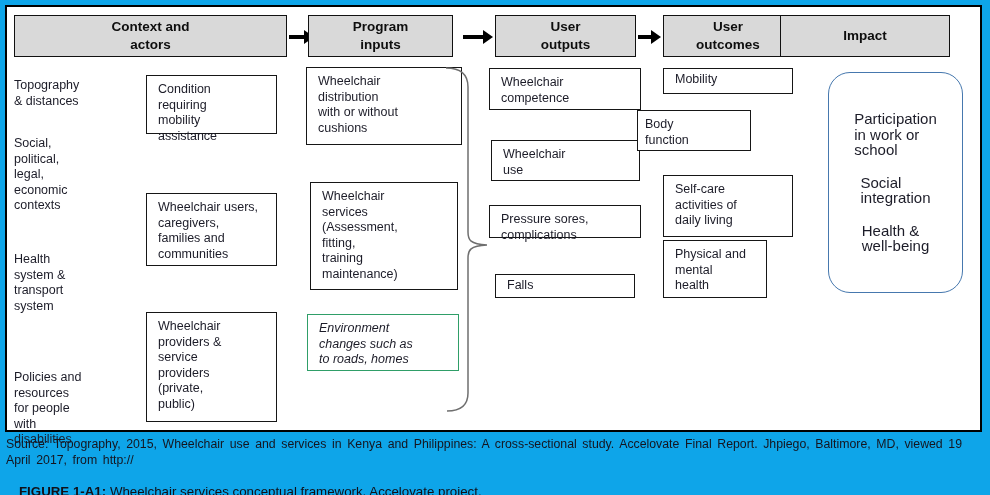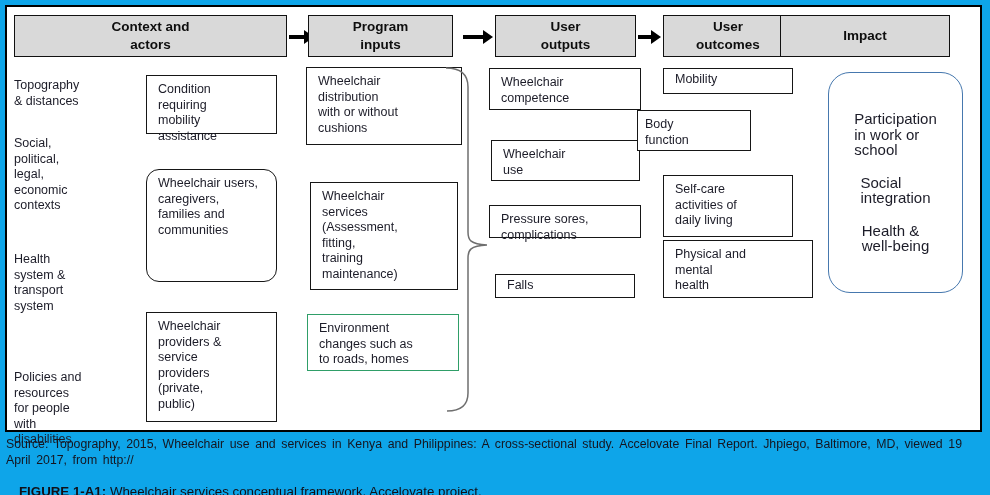--- a/index.html
+++ b/index.html
@@ -24,21 +24,21 @@
   .side-label{
     position:absolute;left:14px;width:126px;
     font-size:12.5px;line-height:15.6px;white-space:pre-line;
   }
   .box{
     position:absolute;box-sizing:border-box;background:#ffffff;
     border:1.4px solid #161616;padding:6px 8px 0 11px;
     font-size:12.5px;line-height:15.6px;white-space:pre-line;
   }
   .box-sm{padding-top:3px;}
-  .box-green{border:1.6px solid #2f9e68;}
+  .box-green{border:1.6px solid #2f9e68;font-style:italic;}
   .impact-box{
     position:absolute;left:828px;top:72px;width:135px;height:221px;box-sizing:border-box;
     border:1.6px solid #4678ae;border-radius:22px;background:#ffffff;
     display:flex;flex-direction:column;align-items:center;justify-content:center;gap:17px;
   }
   .impact-item{font-size:15px;line-height:15.6px;white-space:pre-line;}
   .brace{position:absolute;left:441px;top:60px;}
   .source{
     position:absolute;left:6px;top:436px;width:977px;
     font-size:12.3px;line-height:16px;margin:0;color:#15151f;
@@ -98,21 +98,21 @@
   <div class="side-label" style="top:330px;margin-top:40px;">Policies and
 resources
 for people
 with
 disabilities</div>
 
   <div class="box" style="left:146px;top:75px;width:131px;height:59px;">Condition
 requiring
 mobility
 assistance</div>
-  <div class="box" style="left:146px;top:169px;width:131px;height:113px;border-radius:13px;">Wheelchair users,
+  <div class="box" style="left:146px;top:193px;width:131px;height:73px;">Wheelchair users,
 caregivers,
 families and
 communities</div>
   <div class="box" style="left:146px;top:312px;width:131px;height:110px;">Wheelchair
 providers &amp;
 service
 providers
 (private,
 public)</div>
 
@@ -141,21 +141,21 @@
   <div class="box" style="left:489px;top:205px;width:152px;height:33px;">Pressure sores,
 complications</div>
   <div class="box box-sm" style="left:495px;top:274px;width:140px;height:24px;">Falls</div>
 
   <div class="box box-sm" style="left:663px;top:68px;width:130px;height:26px;">Mobility</div>
   <div class="box" style="left:637px;top:110px;width:114px;height:41px;padding-left:7px;">Body
 function</div>
   <div class="box" style="left:663px;top:175px;width:130px;height:62px;">Self-care
 activities of
 daily living</div>
-  <div class="box" style="left:663px;top:240px;width:150px;height:58px;">Physical and
+  <div class="box" style="left:663px;top:240px;width:104px;height:58px;">Physical and
 mental
 health</div>
 
   <div class="impact-box">
     <div class="impact-item">Participation
 in work or
 school</div>
     <div class="impact-item">Social
 integration</div>
     <div class="impact-item">Health &amp;

